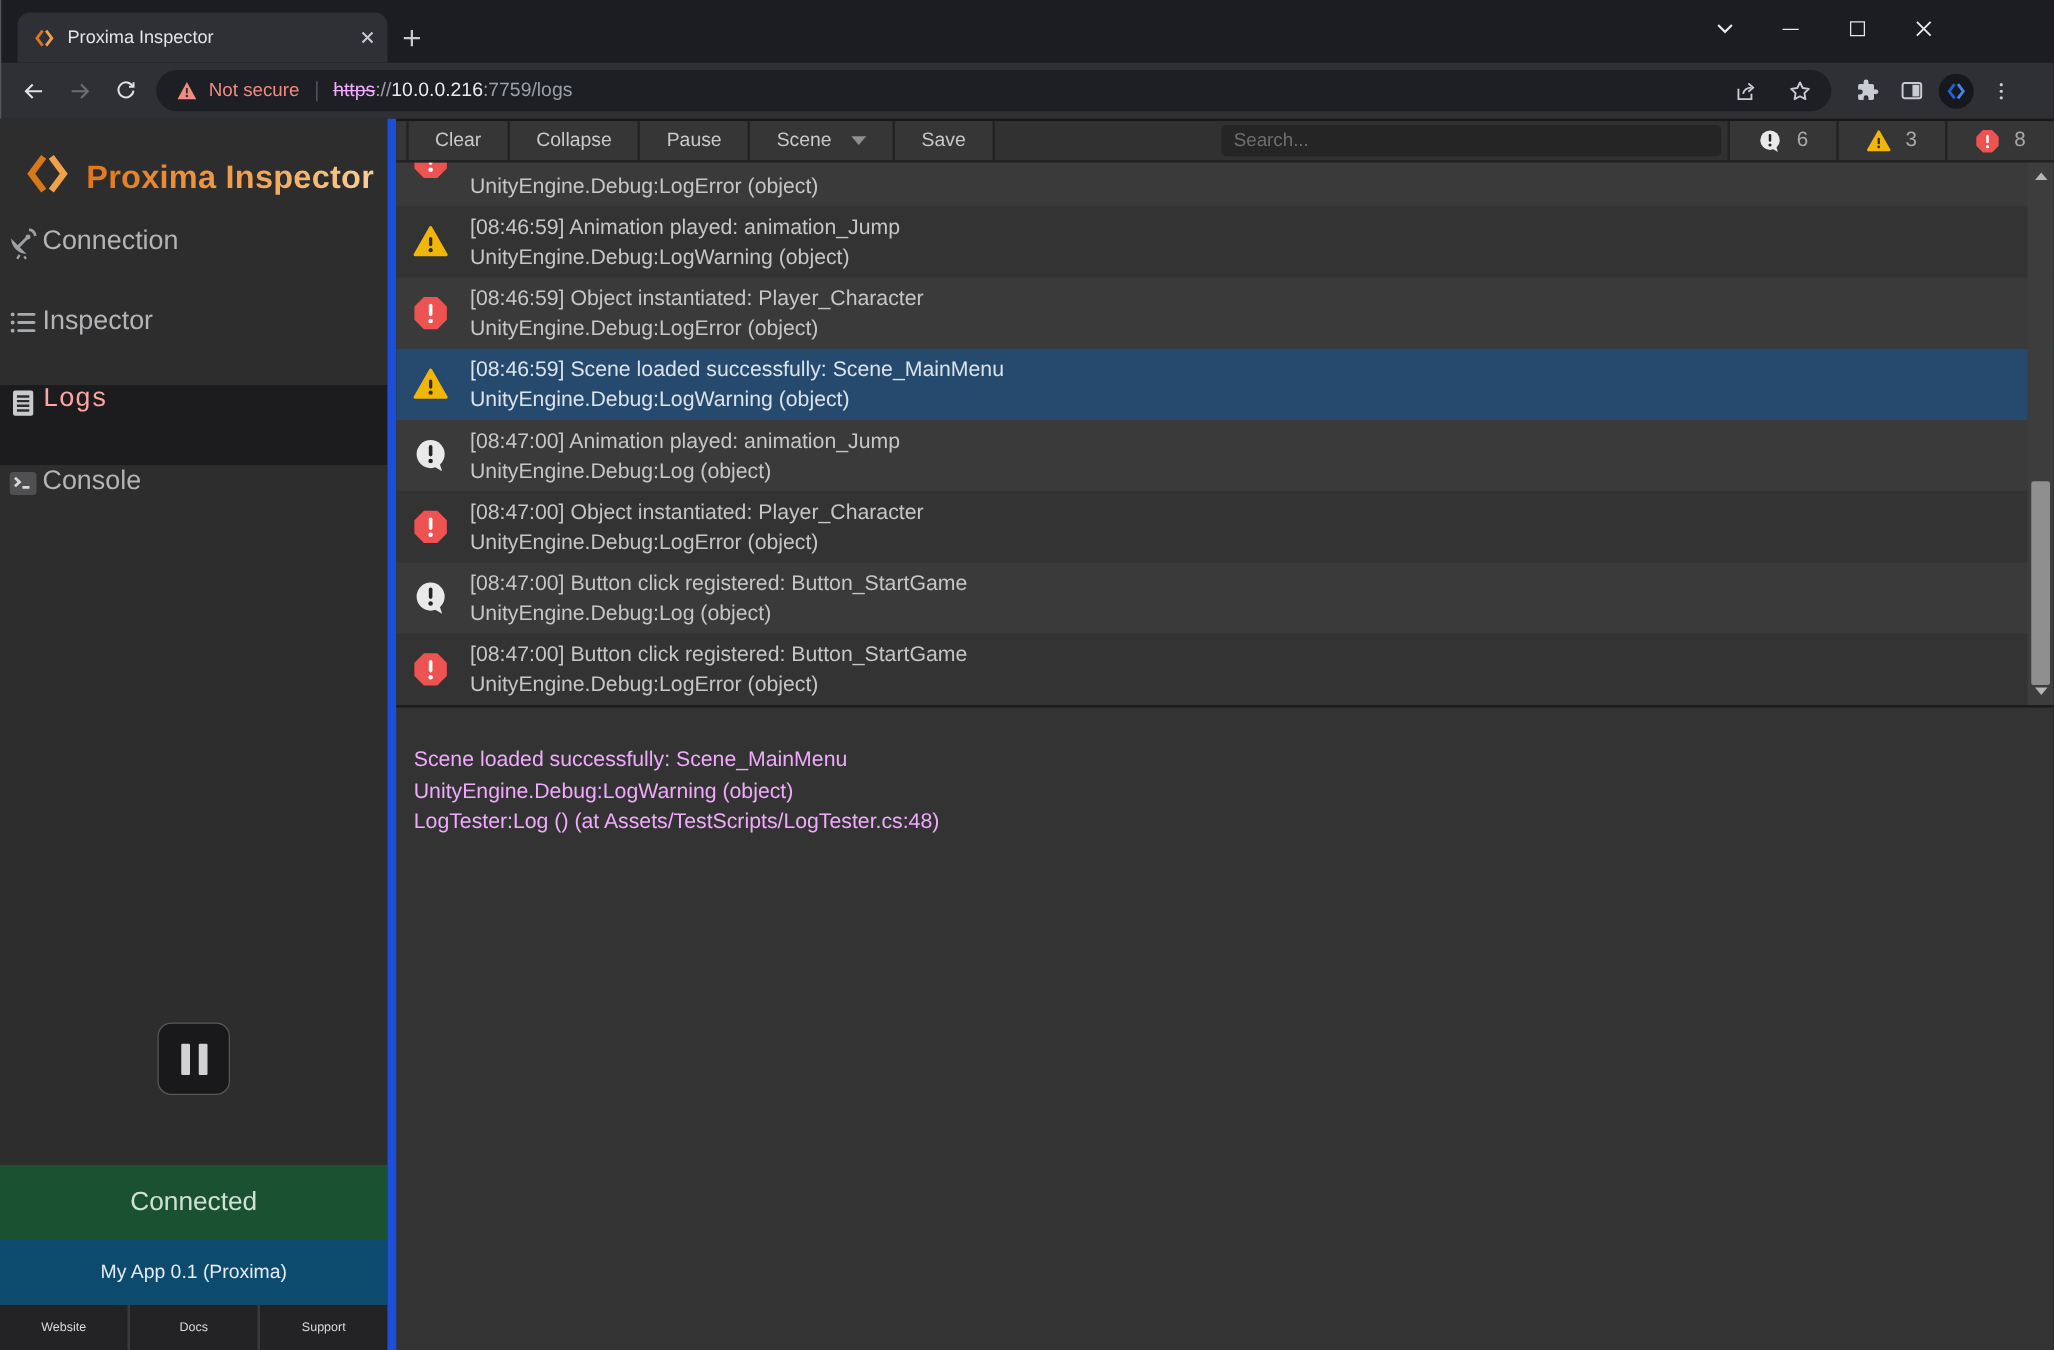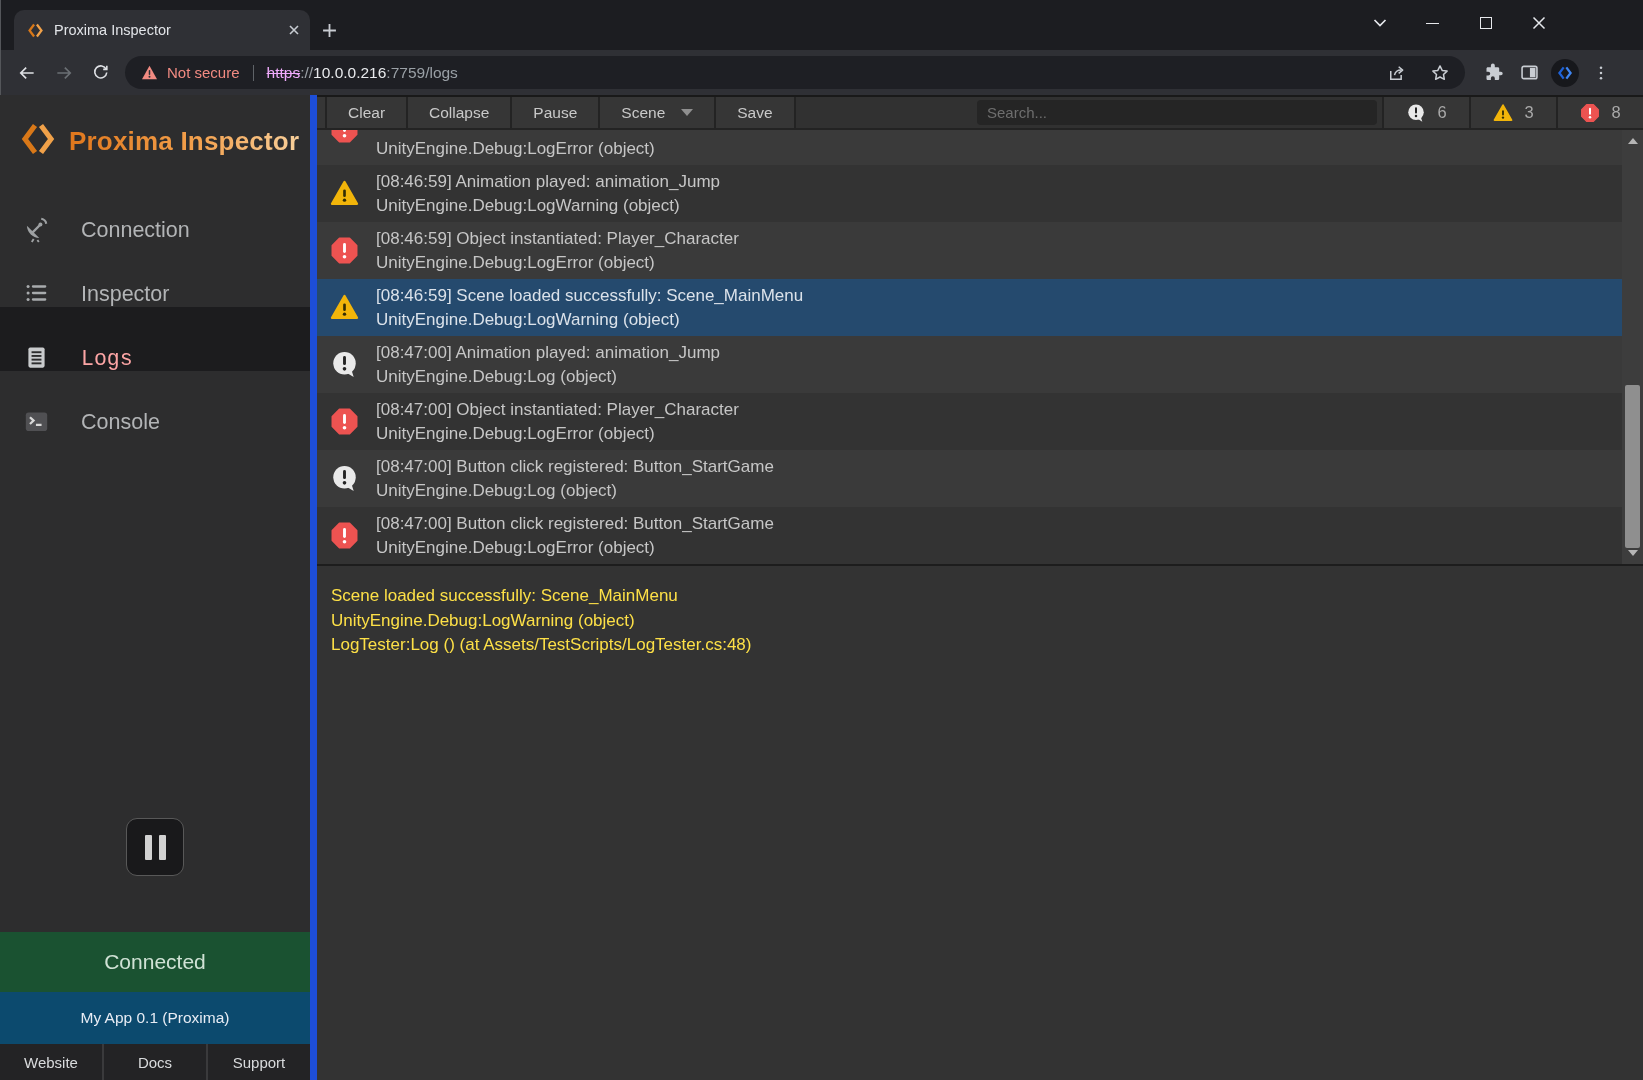--- a/index.html
+++ b/index.html
@@ -42,35 +42,35 @@
   .sidebar { width:310px; flex:none; background:#2d2d2e; display:flex; flex-direction:column; }
   .main { flex:1; min-width:0; background:#333333; border-left:7px solid #1d4ed8;
     display:flex; flex-direction:column; }
 
   
   .brand { display:flex; align-items:center; gap:13px; padding:26px 0 18px 20px; }
   .brand-text { font-size:26px; font-weight:bold; letter-spacing:.2px;
     background:linear-gradient(90deg,#e0761c,#f executive 0); }
   .brand-text { background:linear-gradient(90deg,#e0771c 0%,#f3a04c 55%,#f8cf9a 100%);
     -webkit-background-clip:text; background-clip:text; color:transparent; }
-  .nav-item { height:64px; display:flex; align-items:flex-end; gap:31px; padding-left:22px; }
+  .nav-item { height:64px; display:flex; align-items:flex-start; gap:2px; padding-left:4px; }
   .nav-item.active { background:#1c1c1e; }
   .nav-ic { width:28px; height:28px; flex:none; display:flex; align-items:center; justify-content:center; }
   .nav-label { font-size:21.5px; color:#b2b4b6; }
   .nav-item.active .nav-label { color:#fca5a5;font-family:Liberation Mono, monospace; }
   .side-spacer { flex:1; }
   .pause-btn { width:58px; height:58px; margin:0 auto 56px; background:#19191b; border:1px solid #585858;
     border-radius:11px; display:flex; align-items:center; justify-content:center; gap:7px; }
   .pause-bar { width:7px; height:25px; background:#d2d2d2; border-radius:1px; }
   .conn-bar { height:60px; background:#1a5231; display:flex; align-items:center; justify-content:center;
     font-size:21px; color:#d0e2d5; }
   .appname-bar { height:52px; background:#0c4a6e; display:flex; align-items:center; justify-content:center;
     font-size:15.5px; color:#e7ecf4; }
   .side-footer { height:36px; display:flex; background:#232325; }
-  .foot-cell { flex:1; display:flex; align-items:center; justify-content:center; font-size:15px;
+  .foot-cell { flex:1; display:flex; align-items:center; justify-content:center; font-size:10px;
     color:#d9dbdd; }
   .foot-cell + .foot-cell { border-left:2px solid #3a3a3c; }
 
   
   .toolbar { height:35px; flex:none; display:flex; align-items:stretch; background:#313131;
     border-top:2px solid #191919; border-bottom:2px solid #232323; }
   .tb-pad { width:10px; background:#363636; border-right:2px solid #232323; }
   .tb-btn { display:flex; align-items:center; padding:0 21px; font-size:15.5px; color:#c9c9c9;
     background:#363636; border-right:2px solid #232323; }
   .caret-down { width:0; height:0; border-left:6px solid transparent; border-right:6px solid transparent;
@@ -103,21 +103,21 @@
   
   .scrollbar { position:absolute; top:0; right:0; bottom:0; width:21px; background:#3d3d3d; }
   .sb-arrow { position:absolute; left:50%; transform:translateX(-50%); width:0; height:0;
     border-left:5px solid transparent; border-right:5px solid transparent; }
   .sb-up { top:8px; border-bottom:6px solid #b5b5b5; }
   .sb-down { bottom:8px; border-top:6px solid #b5b5b5; }
   .sb-thumb { position:absolute; left:3px; right:3px; top:255px; height:163px; background:#8f8f8f;
     border-radius:2px; }
 
   .split { height:2px; background:#1d1d1d; flex:none; }
-  .detail { flex:1; padding:18px 14px; font-size:17px; line-height:24.5px; color:#fde047; }
+  .detail { flex:1; padding:18px 14px; font-size:17px; line-height:24.5px; color:#f0abfc;margin-top:12px; }
 </style>
 </head>
 <body>
 
 <div class="screen">
 
   <div class="titlebar">
     <div class="edge-hl"></div>
     <div class="tab">
       <span class="icon-btn">

